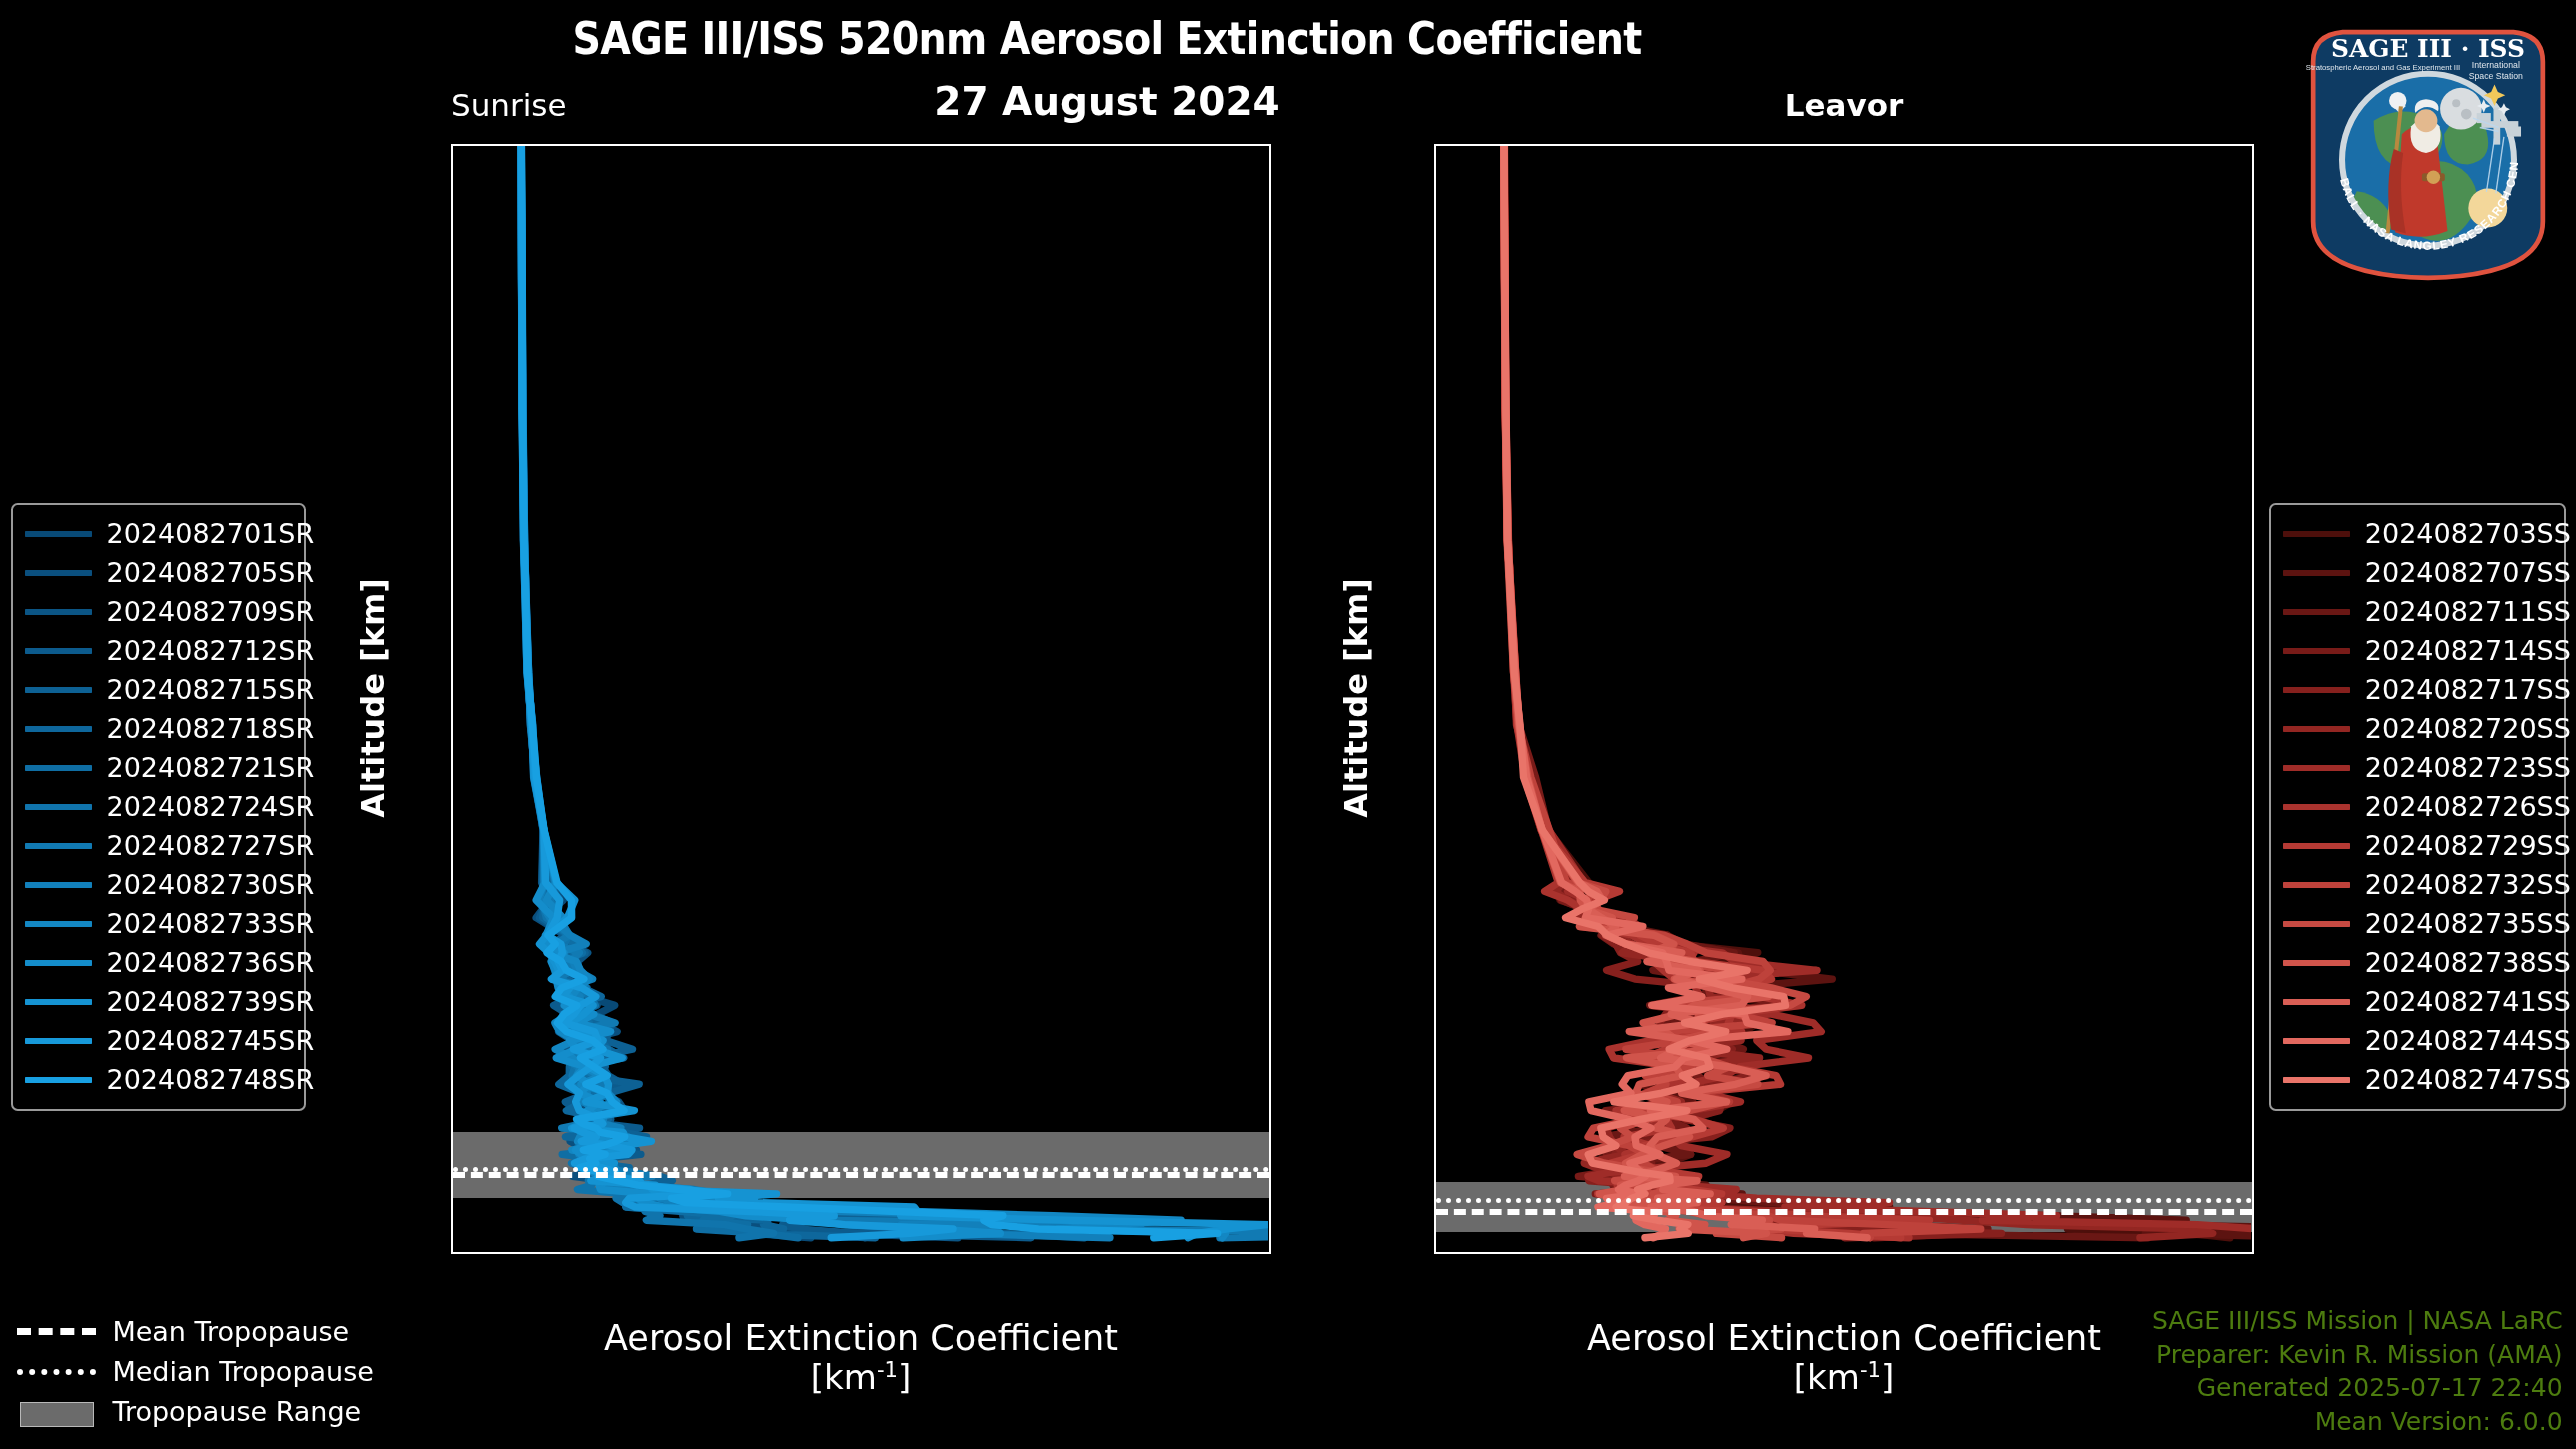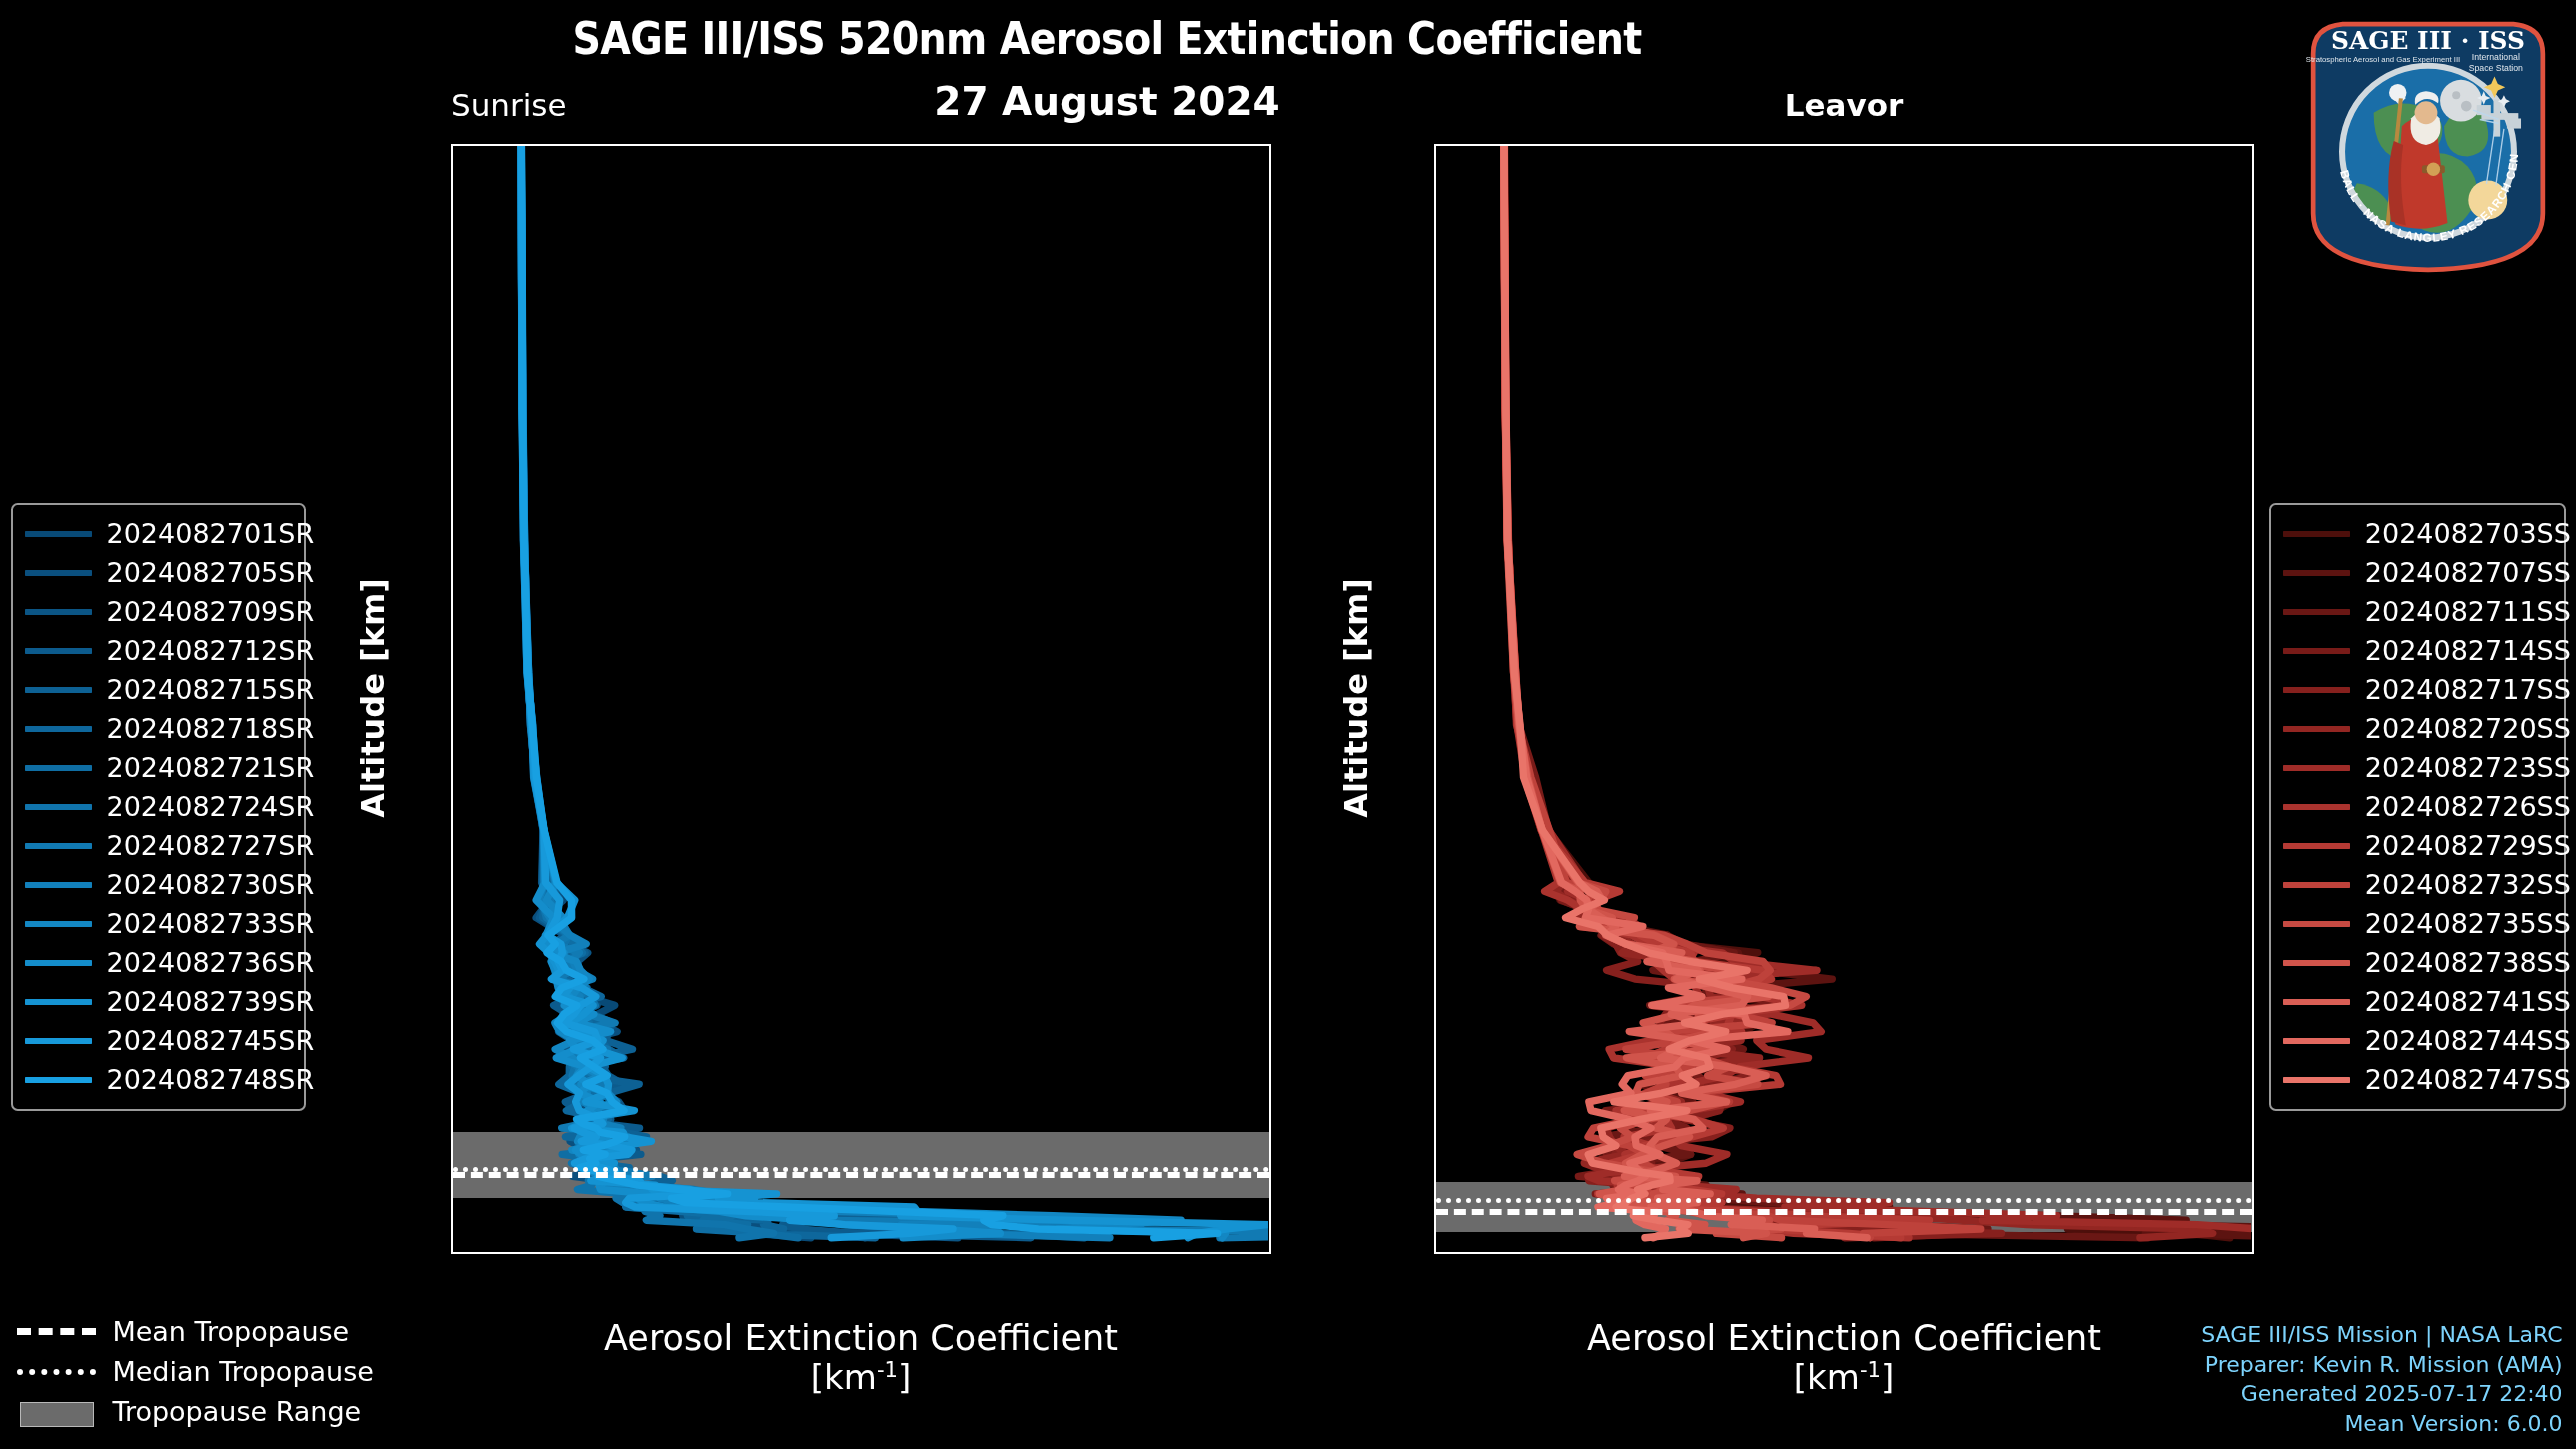--- a/index.html
+++ b/index.html
@@ -80,25 +80,25 @@
   .key-mark{width:79px;flex:0 0 79px;height:17.4px;position:relative;}
   .key-mark .dash{position:absolute;top:6px;left:0;right:0;height:0;border-top:7.4px dashed #fff;}
   .key-mark .dot{position:absolute;top:6.7px;left:0;right:0;height:0;border-top:6.7px dotted #fff;}
   .key-mark .box{position:absolute;top:0;left:2.7px;width:72px;height:23px;
                  background:rgba(255,255,255,.42);border:1.3px solid #b9b9b9;}
   .key-text{font-size:27px;margin-left:16px;white-space:nowrap;}
 
   
   #footer-meta{
     position:absolute;right:13.4px;bottom:10.7px;text-align:right;
-    font-size:22px;line-height:1.34;color:#7dd3fc;
-  }
-
-  
-  #sage-logo{position:absolute;left:2293px;top:12px;width:270px;height:262px;}
+    font-size:25px;line-height:1.34;color:#4d7c0f;
+  }
+
+  
+  #sage-logo{position:absolute;left:2293px;top:20px;width:270px;height:262px;}
 </style>
 </head>
 <body>
 
 <div class="abs" id="main-title">SAGE III/ISS 520nm Aerosol Extinction Coefficient</div>
 <div class="abs" id="date-subtitle">27 August 2024</div>
 <div class="abs" id="sunrise-title">Sunrise</div>
 <div class="abs" id="sunset-title">Leavor</div>
 
 <div class="panel" id="panel-sunrise">

